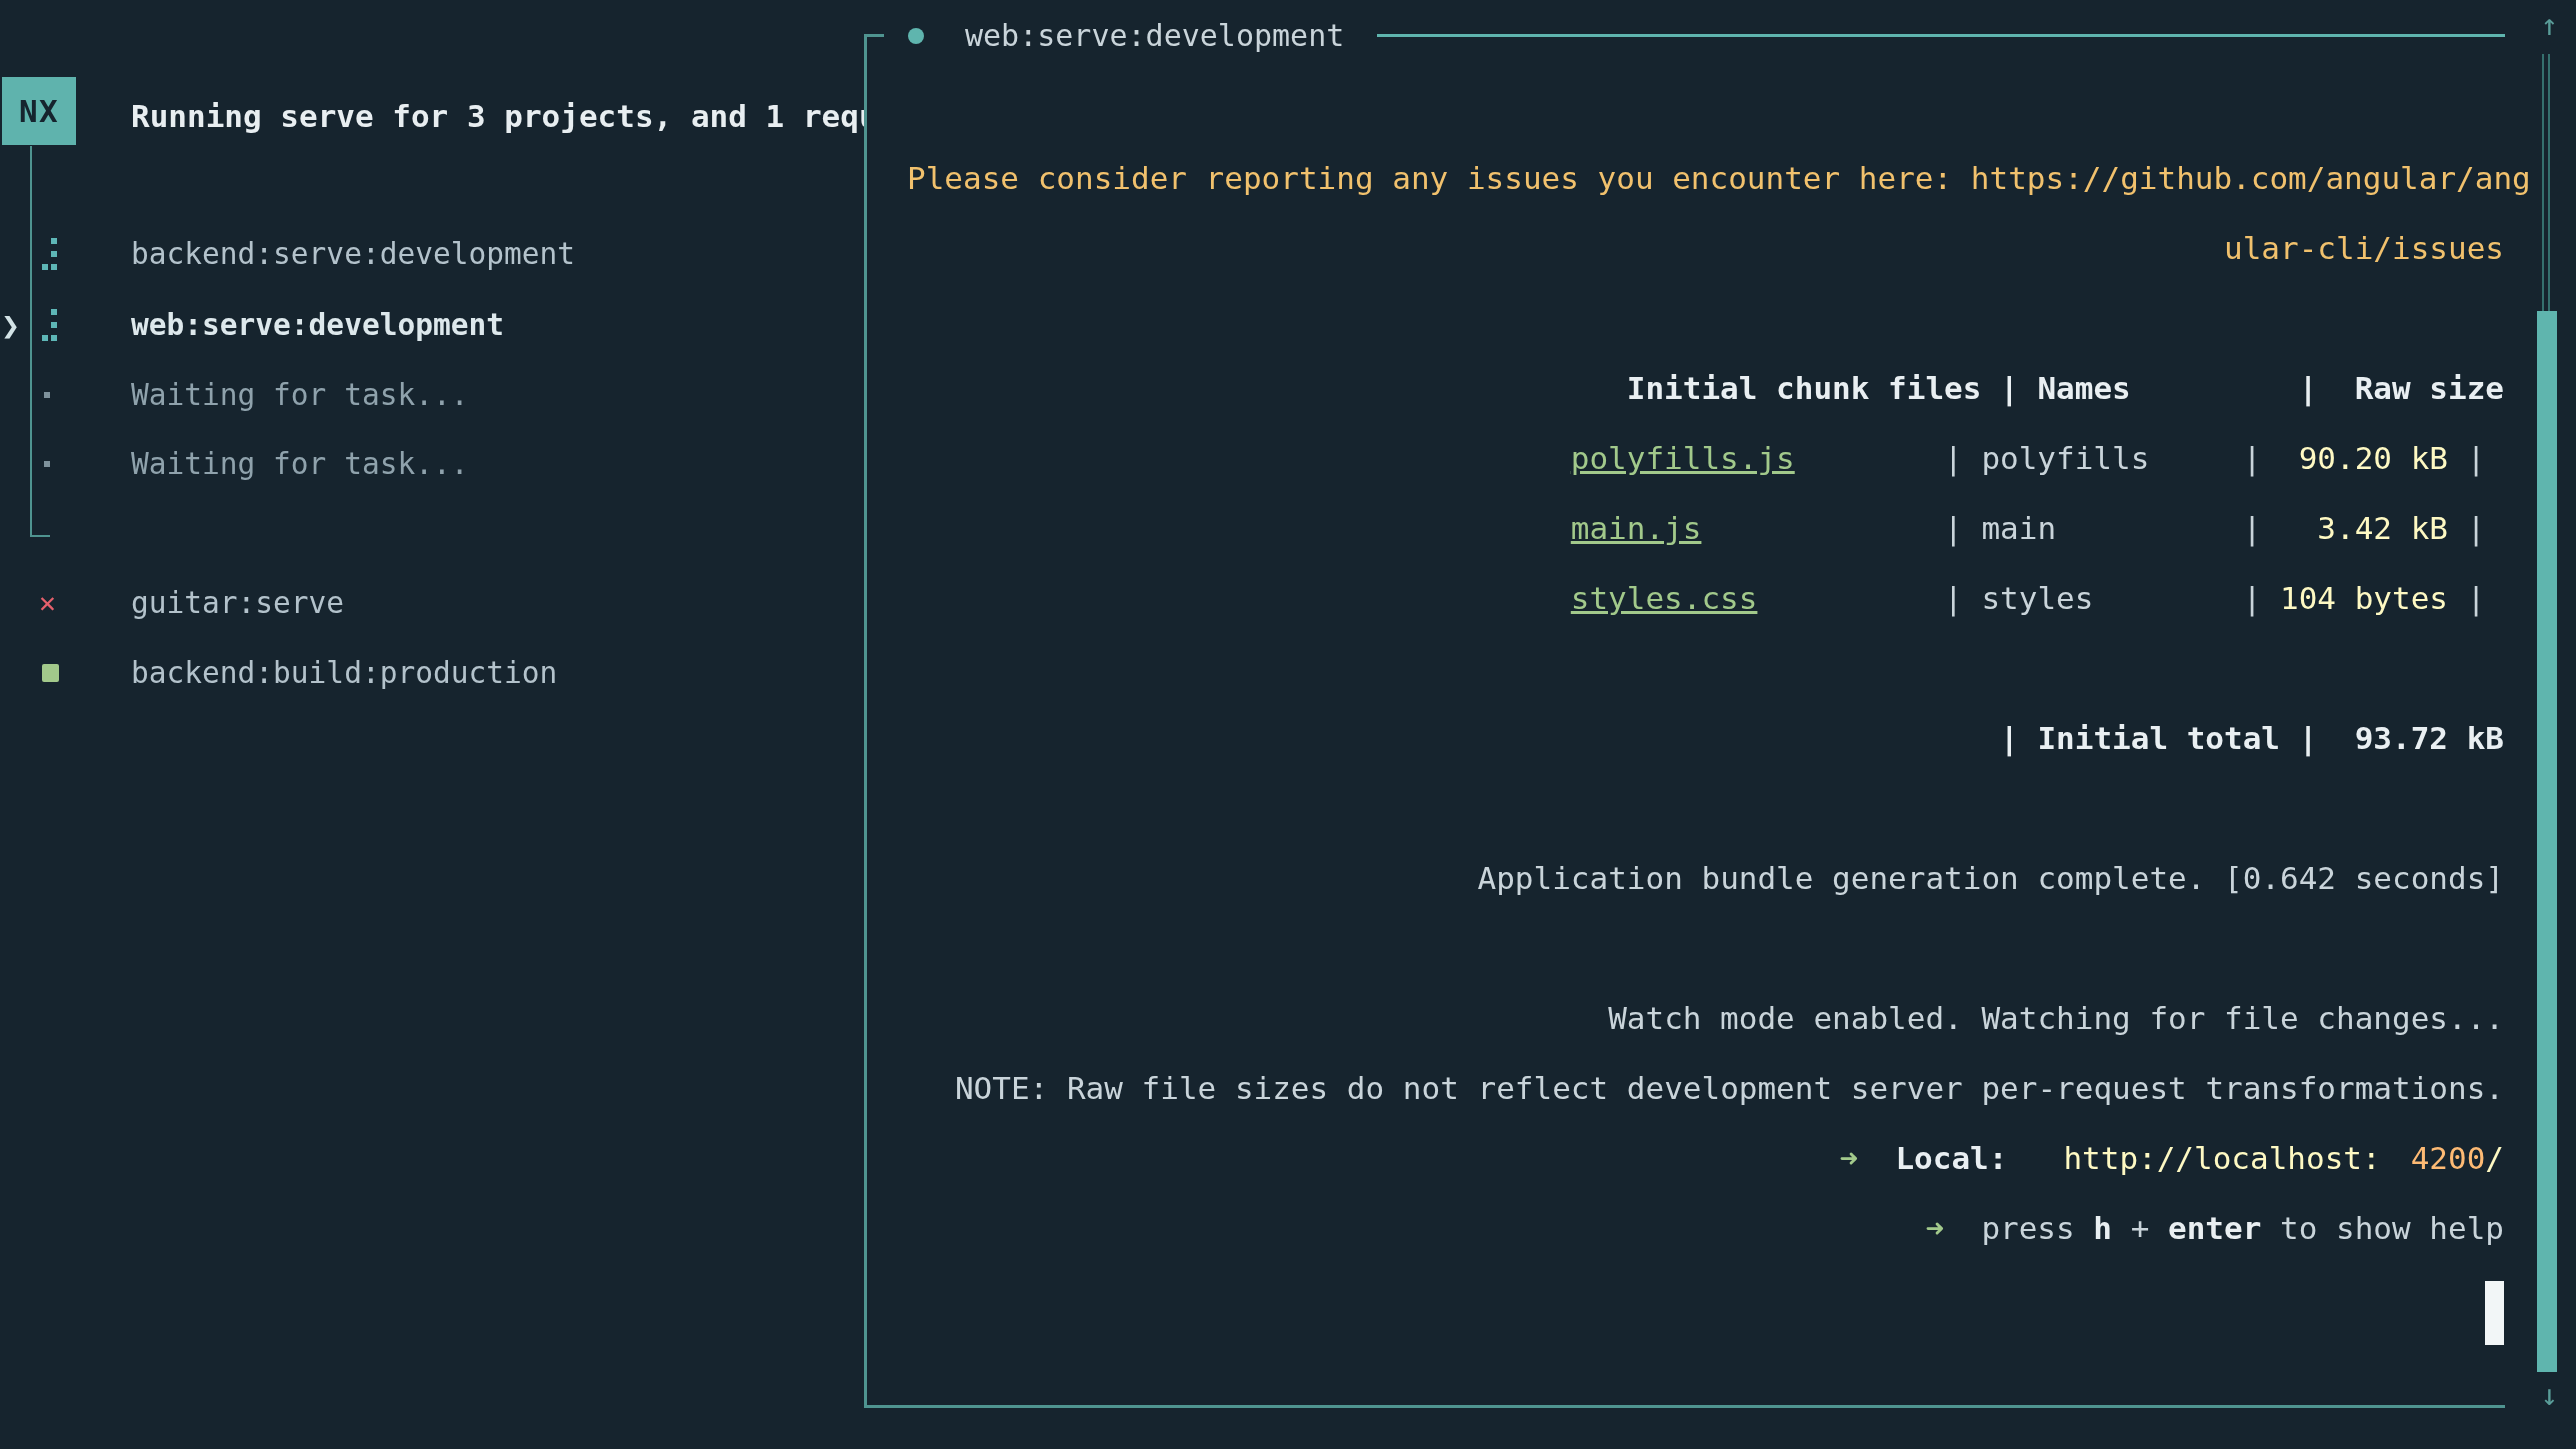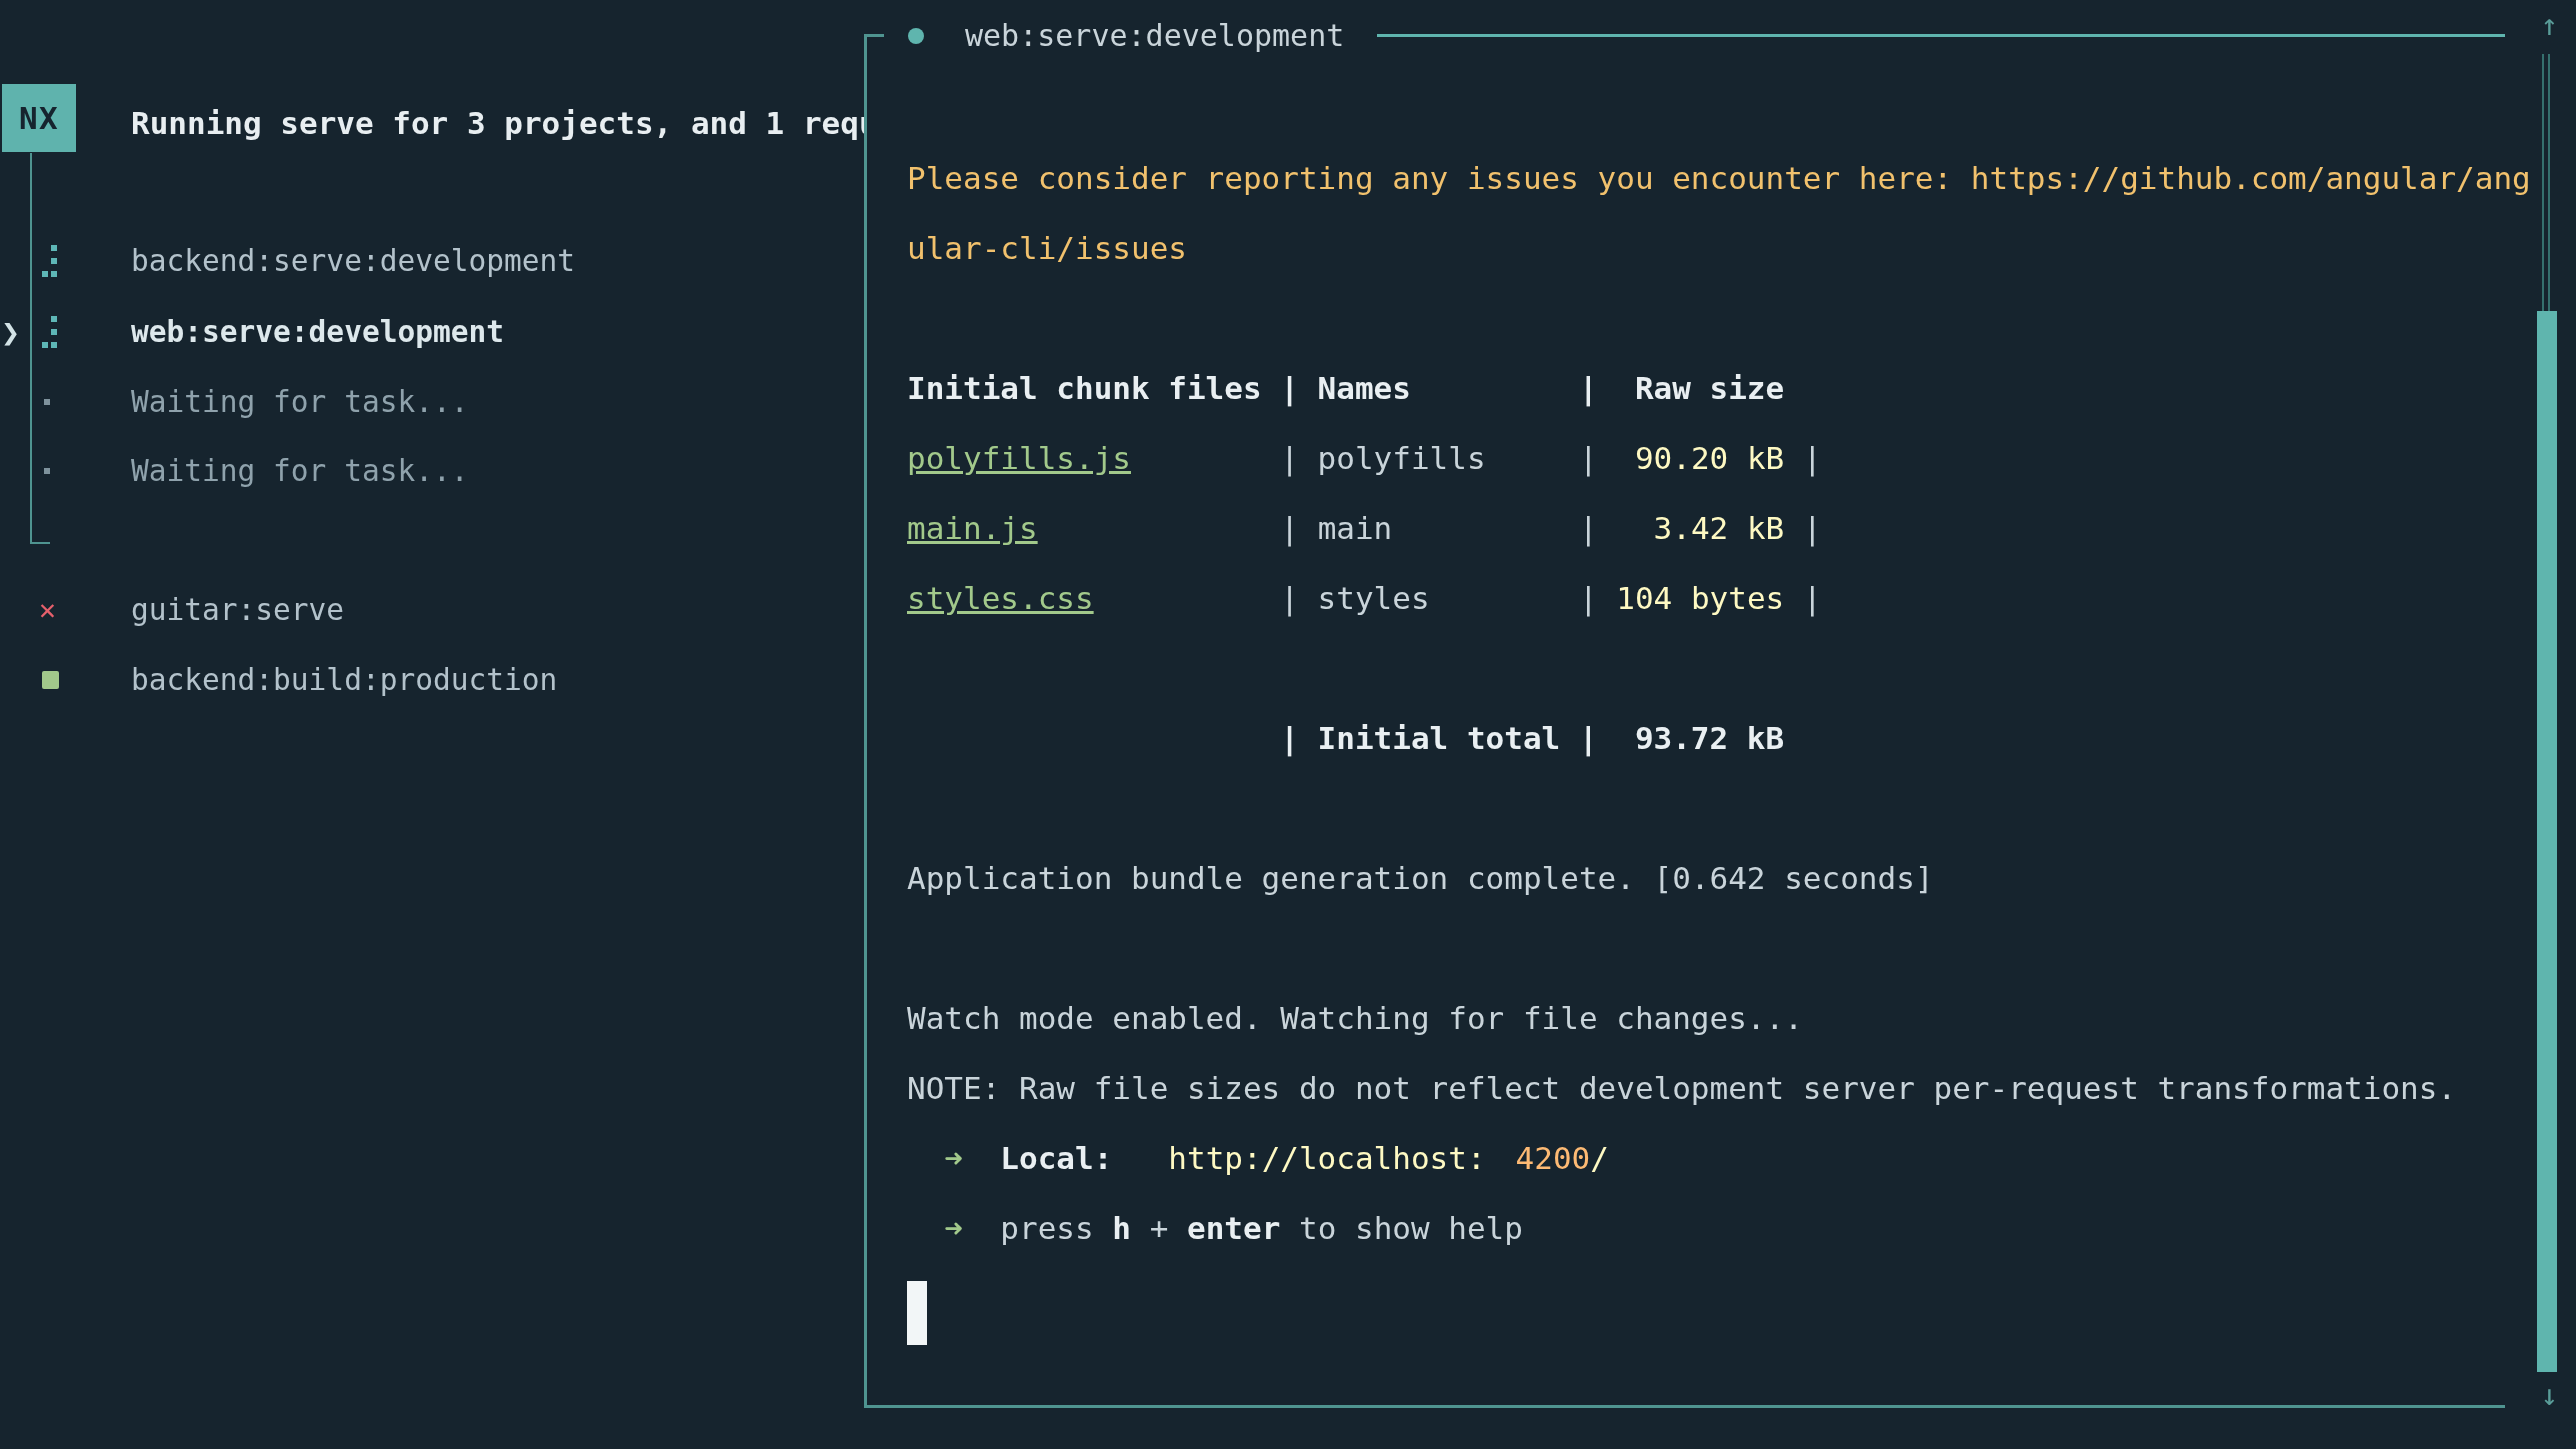--- a/index.html
+++ b/index.html
@@ -2,21 +2,21 @@
 <html style="font-size:10.7px"><head>
 <meta charset="utf-8">
 <style>
   html,body{margin:0;padding:0;overflow:hidden;}
   body{
     width:2576px;height:1449px;position:relative;
     background:#16242e;
     font-family:"DejaVu Sans Mono",monospace;
   }
   
-  #sidebar{position:absolute;left:0;top:14px;width:864px;height:1068px;overflow:hidden;}
+  #sidebar{position:absolute;left:0;top:7px;width:864px;height:1068px;overflow:hidden;}
   #nx-logo{
     position:absolute;left:2px;top:70px;width:74px;height:68px;
     background:#5fb3ad;color:#16242e;display:flex;align-items:center;justify-content:center;
     font-size:31px;font-weight:700;letter-spacing:1.3px;
   }
   #sidebar-title{
     position:absolute;left:131px;top:89px;height:40px;line-height:40px;
     font-size:31px;font-weight:700;color:#e8eef1;white-space:pre;
   }
   #tree-line{position:absolute;left:29.5px;top:139px;width:2px;height:391px;background:#4f9490;}
@@ -62,21 +62,21 @@
   #panel-status-dot{position:absolute;left:908px;top:28px;width:16px;height:16px;border-radius:50%;background:#5fb5ae;}
   #panel-title{
     position:absolute;left:965px;top:16px;height:40px;line-height:40px;
     font-size:30px;color:#c9d4da;white-space:pre;
   }
   
   #terminal{
     position:absolute;left:907px;top:161px;width:1597px;
     font-size:31px;line-height:35px;white-space:pre;
   }
-  .tl{height:35px;}
+  .tl{height:35px;text-align:right;}
   .c-y{color:#f1c16d;}
   .c-w{color:#e9eff2;font-weight:700;}
   .c-g{color:#a2c98b;text-decoration:underline;}
   .c-t{color:#fef9c3;}
   .c-tb{color:#fdba74;font-weight:400;margin-left:30px;}
   .c-n{color:#c9d4da;}
   .c-ga{color:#a2c98b;}
   .cursor-block{display:inline-block;width:19.5px;height:64px;background:#f2f6f7;vertical-align:top;}
   
   #scroll-up{position:absolute;left:2534px;top:5.4px;width:31px;height:40px;line-height:40px;text-align:center;font-size:29.5px;color:#5a9d99;}

